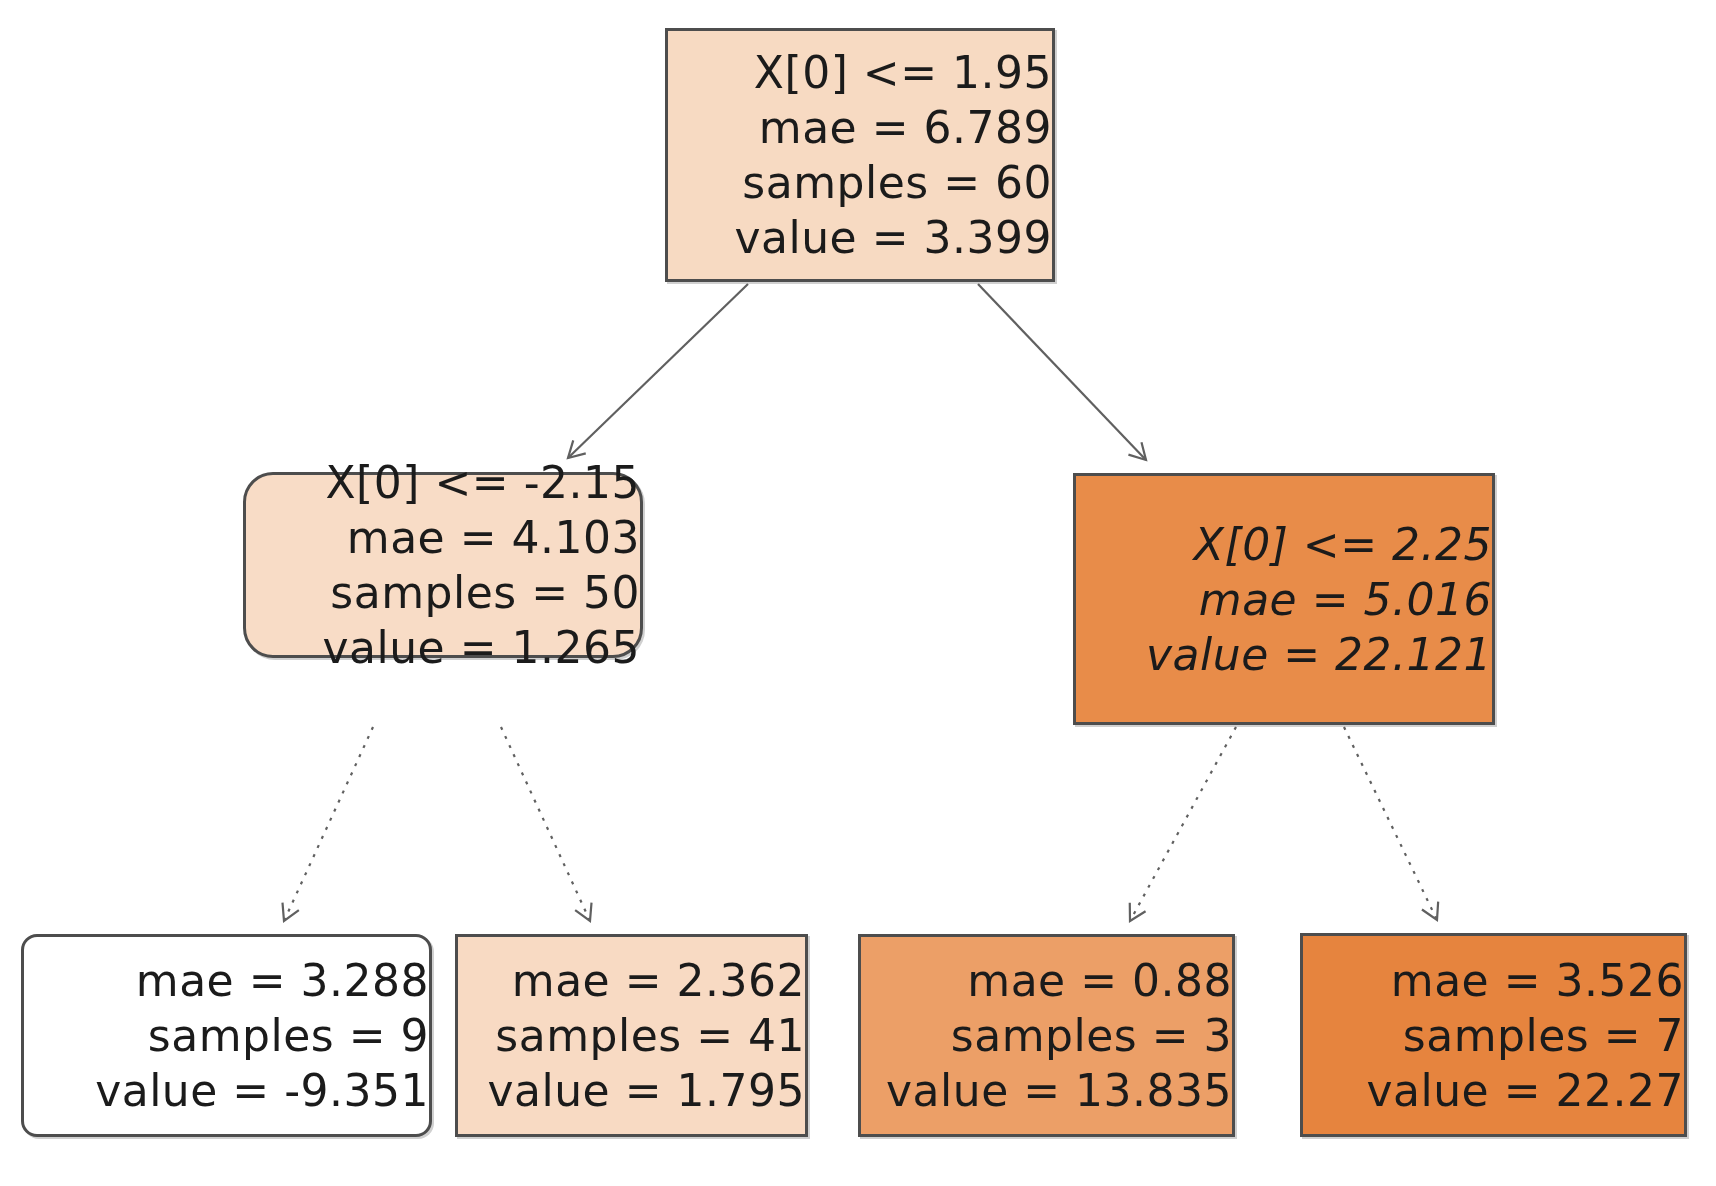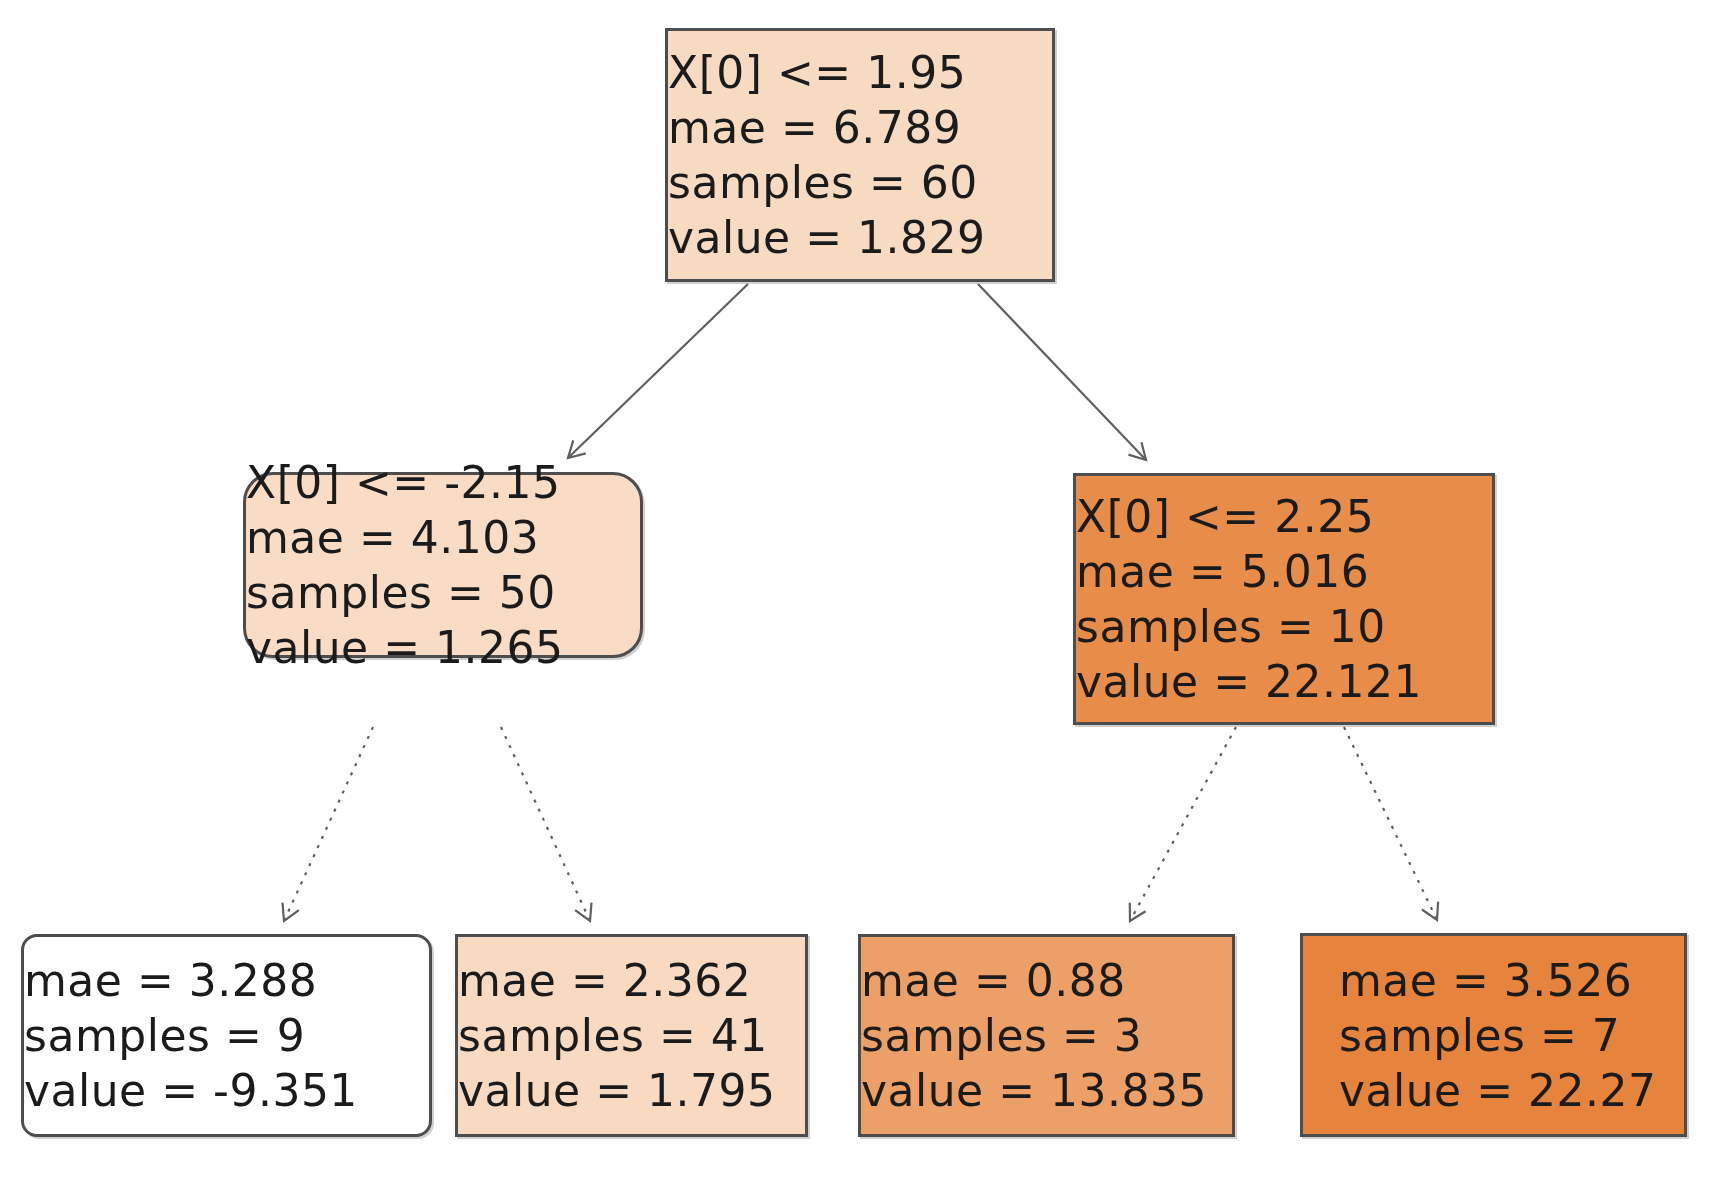--- a/index.html
+++ b/index.html
@@ -18,21 +18,21 @@
     color:var(--text-color);
     overflow:hidden;
   }
   .node{
     position:absolute;
     box-sizing:border-box;
     border:3px solid var(--node-border);
     display:flex;
     flex-direction:column;
     justify-content:center;
-    align-items:flex-start;
+    align-items:flex-end;
     text-align:center;
     box-shadow:2px 2px 0 rgba(120,120,120,.35);
   }
   .nline{
     font-size:44px;
     line-height:55px;
     white-space:nowrap;
     letter-spacing:0.5px;
   }
   #edges{
@@ -45,21 +45,21 @@
     stroke:var(--arrow-color);
     stroke-width:2.2px;
     fill:none;
   }
   #edges line.dashed{
     stroke-dasharray:3 7;
   }
   
   #n-root {left:665px; top:28px;  width:390px; height:254px;}
   #n-left {left:243px; top:472px; width:400px; height:186px;border-radius:30px;}
-  #n-right{left:1073px;top:473px; width:422px; height:252px;}
+  #n-right{left:1073px;top:473px; width:422px; height:252px;font-style:italic;}
   #n-leaf1{left:21px;  top:934px; width:411px; height:203px;}
   #n-leaf2{left:455px; top:934px; width:353px; height:203px;}
   #n-leaf3{left:858px; top:934px; width:377px; height:203px;}
   #n-leaf4{left:1300px;top:933px; width:387px; height:204px;}
 </style>
 </head>
 <body>
 
 <div id="canvas">
 
@@ -74,34 +74,33 @@
     <line class="dashed" x1="373" y1="727" x2="284" y2="921" marker-end="url(#arrowhead)"></line>
     <line class="dashed" x1="501" y1="727" x2="590" y2="921" marker-end="url(#arrowhead)"></line>
     <line class="dashed" x1="1236" y1="727" x2="1130" y2="921" marker-end="url(#arrowhead)"></line>
     <line class="dashed" x1="1344" y1="727" x2="1437" y2="920" marker-end="url(#arrowhead)"></line>
   </svg>
 
   <div class="node" id="n-root" style="background-color: rgb(247, 218, 194);">
     <div class="nline">X[0] &lt;= 1.95</div>
     <div class="nline">mae = 6.789</div>
     <div class="nline">samples = 60</div>
-    <div class="nline">value = 1.829</div>
+    <div class="nline">value = 3.399</div>
   </div>
 
   <div class="node" id="n-left" style="background-color: rgb(248, 220, 198);">
     <div class="nline">X[0] &lt;= -2.15</div>
     <div class="nline">mae = 4.103</div>
     <div class="nline">samples = 50</div>
     <div class="nline">value = 1.265</div>
   </div>
 
   <div class="node" id="n-right" style="background-color: rgb(232, 140, 73);">
     <div class="nline">X[0] &lt;= 2.25</div>
     <div class="nline">mae = 5.016</div>
-    <div class="nline">samples = 10</div>
     <div class="nline">value = 22.121</div>
   </div>
 
   <div class="node" id="n-leaf1" style="background-color: rgb(255, 255, 255); border-radius: 16px;">
     <div class="nline">mae = 3.288</div>
     <div class="nline">samples = 9</div>
     <div class="nline">value = -9.351</div>
   </div>
 
   <div class="node" id="n-leaf2" style="background-color: rgb(248, 218, 195);">

